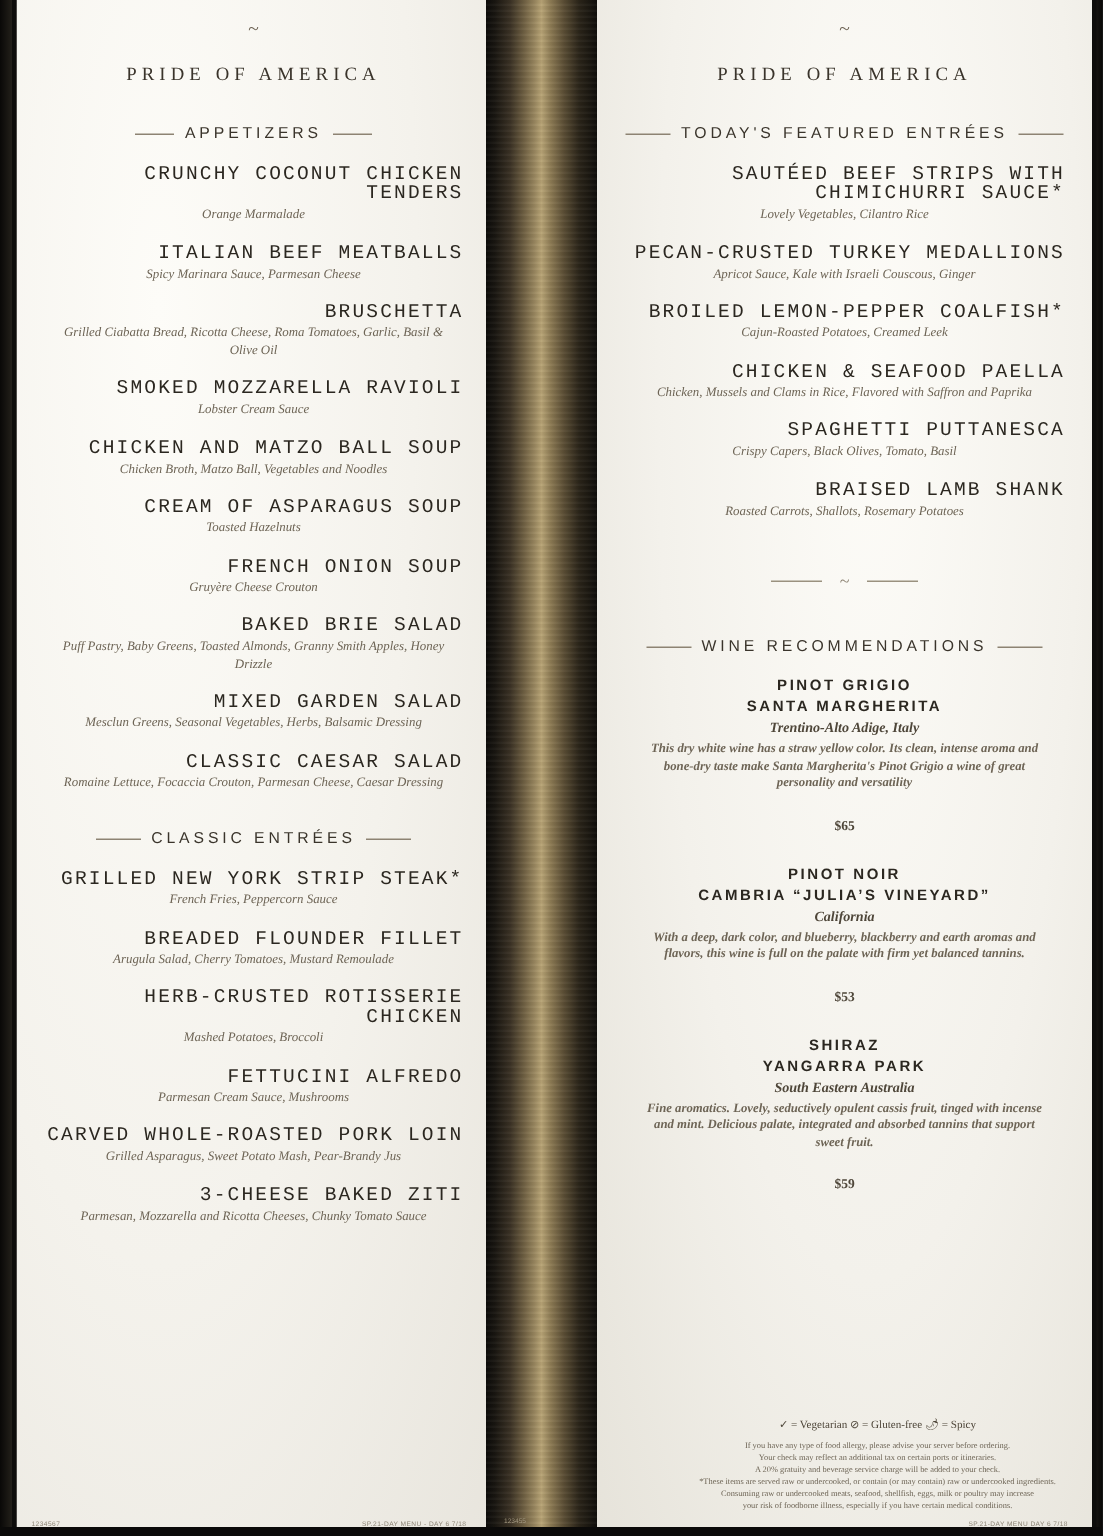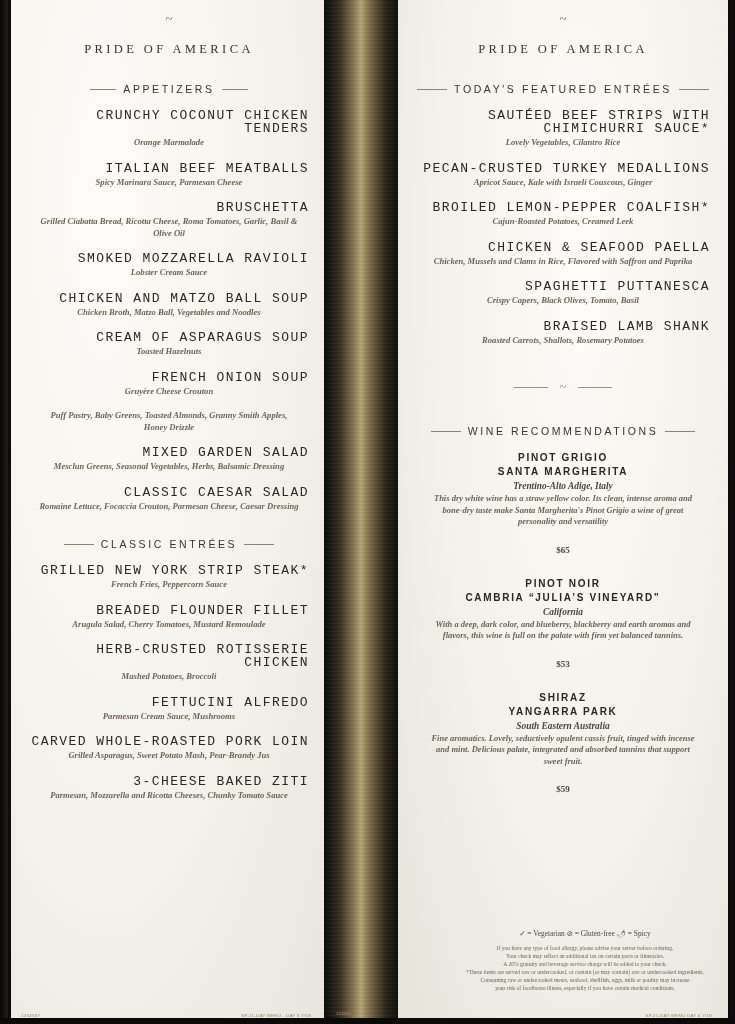--- a/index.html
+++ b/index.html
@@ -139,21 +139,20 @@
     text-align: right;
   }
   .item-desc {
     font-family: "Liberation Serif", serif;
     font-style: italic;
     font-size: 8.6px;
     color: #6d6455;
     line-height: 11.5px;
     margin-top: 2px;
     padding: 0 10px;
-    font-weight: bold;
   }
 
   .divider-swash {
     text-align: center;
     color: #8d8373;
     font-size: 12px;
     margin: 34px 0 30px 0;
     display: flex;
     align-items: center;
     justify-content: center;
@@ -297,20 +296,21 @@
       </div>
       <div class="item">
         <div class="item-name">CREAM OF ASPARAGUS SOUP</div>
         <div class="item-desc">Toasted Hazelnuts</div>
       </div>
       <div class="item">
         <div class="item-name">FRENCH ONION SOUP</div>
         <div class="item-desc">Gruyère Cheese Crouton</div>
       </div>
       <div class="item">
+        <div class="item-name">BAKED BRIE SALAD</div>
         <div class="item-desc">Puff Pastry, Baby Greens, Toasted Almonds, Granny Smith Apples, Honey Drizzle</div>
       </div>
       <div class="item">
         <div class="item-name">MIXED GARDEN SALAD</div>
         <div class="item-desc">Mesclun Greens, Seasonal Vegetables, Herbs, Balsamic Dressing</div>
       </div>
       <div class="item">
         <div class="item-name">CLASSIC CAESAR SALAD</div>
         <div class="item-desc">Romaine Lettuce, Focaccia Crouton, Parmesan Cheese, Caesar Dressing</div>
       </div>
@@ -420,21 +420,21 @@
       </div>
 
       <div class="wine">
         <div class="wine-varietal">SHIRAZ</div>
         <div class="wine-producer">YANGARRA PARK</div>
         <div class="wine-region">South Eastern Australia</div>
         <div class="wine-notes">Fine aromatics. Lovely, seductively opulent cassis fruit, tinged with incense and mint. Delicious palate, integrated and absorbed tannins that support sweet fruit.</div>
         <div class="wine-price">$59</div>
       </div>
 
-      <div style="position:absolute; left:0; right:0; bottom:32px;padding-left:44px;">
+      <div style="position:absolute; left:0; right:0; bottom:16px;padding-left:44px;">
         <div class="legend">✓ = Vegetarian   ⊘ = Gluten-free   🌶 = Spicy</div>
         <div class="fineprint">If you have any type of food allergy, please advise your server before ordering.</div>
         <div class="fineprint" style="margin-top:0">Your check may reflect an additional tax on certain ports or itineraries.</div>
         <div class="fineprint" style="margin-top:0">A 20% gratuity and beverage service charge will be added to your check.</div>
         <div class="fineprint" style="margin-top:0">*These items are served raw or undercooked, or contain (or may contain) raw or undercooked ingredients.</div>
         <div class="fineprint" style="margin-top:0">Consuming raw or undercooked meats, seafood, shellfish, eggs, milk or poultry may increase</div>
         <div class="fineprint" style="margin-top:0">your risk of foodborne illness, especially if you have certain medical conditions.</div>
       </div>
 
       <div class="footer-code right-code">SP.21-DAY MENU   DAY 6 7/18</div>

